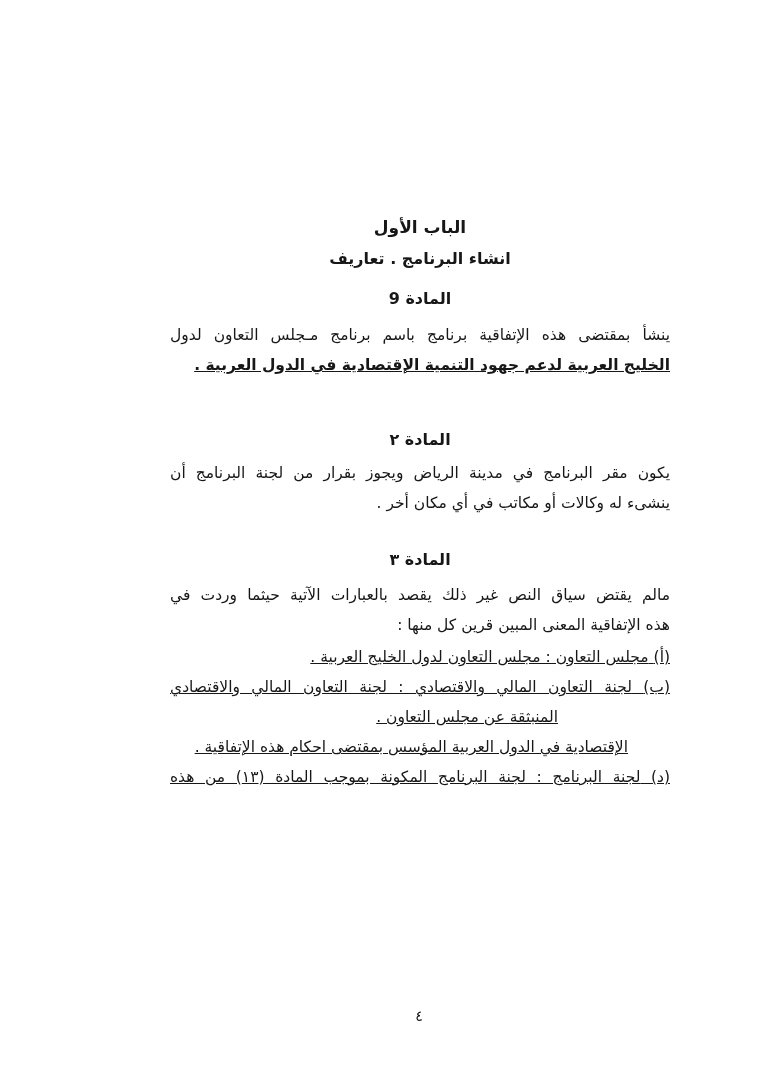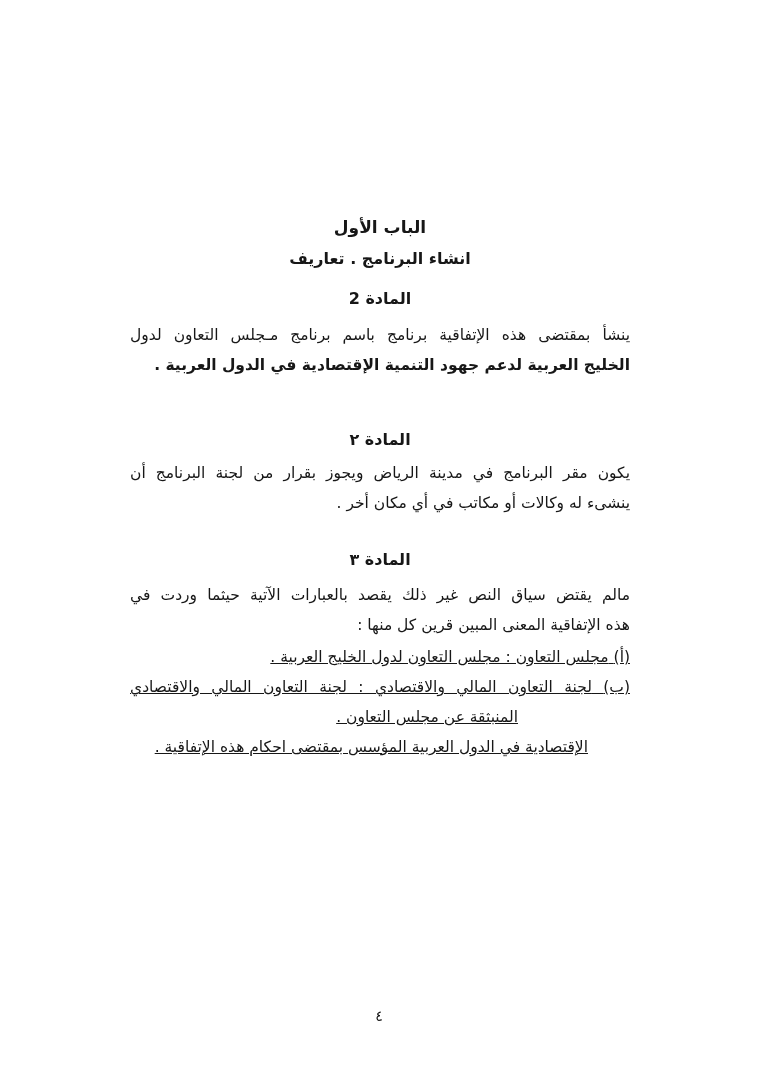--- a/index.html
+++ b/index.html
@@ -12,20 +12,21 @@
     height: 1078px;
     position: relative;
     overflow: hidden;
     font-family: "DejaVu Sans", sans-serif;
     color: #171717;
   }
   .page {
     position: absolute;
     inset: 0;
     background: #ffffff;
+    margin-left: 40px;
   }
   .content {
     position: absolute;
     left: 130px;
     top: 0;
     width: 500px;
     direction: rtl;
   }
   .abs { position: absolute; left: 0; right: 0; }
   .heading {
@@ -41,21 +42,21 @@
     font-size: 15.5px;
     line-height: 30px;
     height: 30px;
     white-space: nowrap;
   }
   .j  { text-align: justify; text-align-last: justify; white-space: normal; }
   .r  { text-align: right; }
   .c  { }
   .ri  { text-align: right; padding-right: 42px; }
   .ri2 { padding-right: 112px; }
-  .bold { font-weight: bold; }
+  .bold { font-weight: bold; text-decoration: underline; }
   .items .line { height: 30px; text-decoration: underline; }
   .page-number {
     position: absolute;
     left: 0;
     width: 758px;
     top: 1008px;
     text-align: center;
     font-size: 14px;
     color: #111111;
   }
@@ -63,21 +64,21 @@
 </head>
 <body>
 
 <div class="page">
   <div class="content">
 
     <div class="abs heading chapter" style="top:216px">الباب الأول</div>
 
     <div class="abs heading" style="top:248px">انشاء البرنامج . تعاريف</div>
 
-    <div class="abs heading" style="top:288px">المادة 2</div>
+    <div class="abs heading" style="top:288px">المادة 9</div>
 
     <div class="abs line j" style="top:320px">ينشأ بمقتضى هذه الإتفاقية برنامج باسم برنامج مـجلس التعاون لدول</div>
 
     <div class="abs line r bold" style="top:350px">الخليج العربية لدعم جهود التنمية الإقتصادية في الدول العربية .</div>
 
     <div class="abs heading" style="top:429px">المادة ٢</div>
 
     <div class="abs line j" style="top:458px">يكون مقر البرنامج في مدينة الرياض ويجوز بقرار من لجنة البرنامج أن</div>
 
     <div class="abs line c" style="top:488px">ينشىء له وكالات أو مكاتب في أي مكان أخر .</div>
@@ -90,19 +91,20 @@
 
     <div class="abs items" style="top:642px">
 
       <div class="line r"><span>(أ)</span> <span>مجلس التعاون :  مجلس التعاون لدول الخليج العربية .</span></div>
 
       <div class="line j"><span>(ب)</span> <span>لجنة التعاون المالي والاقتصادي : لجنة التعاون المالي والاقتصادي</span></div>
       <div class="line ri2">المنبثقة عن مجلس التعاون .</div>
 
       <div class="line ri">الإقتصادية في الدول العربية المؤسس بمقتضى احكام هذه الإتفاقية .</div>
 
+      <div class="line j"><span>(د)</span> <span>لجنة البرنامج : لجنة البرنامج المكونة بموجب المادة (١٣) من هذه</span></div>
 
 
     </div>
   </div>
 
   <div class="page-number">٤</div>
 </div>
 
 </body></html>

